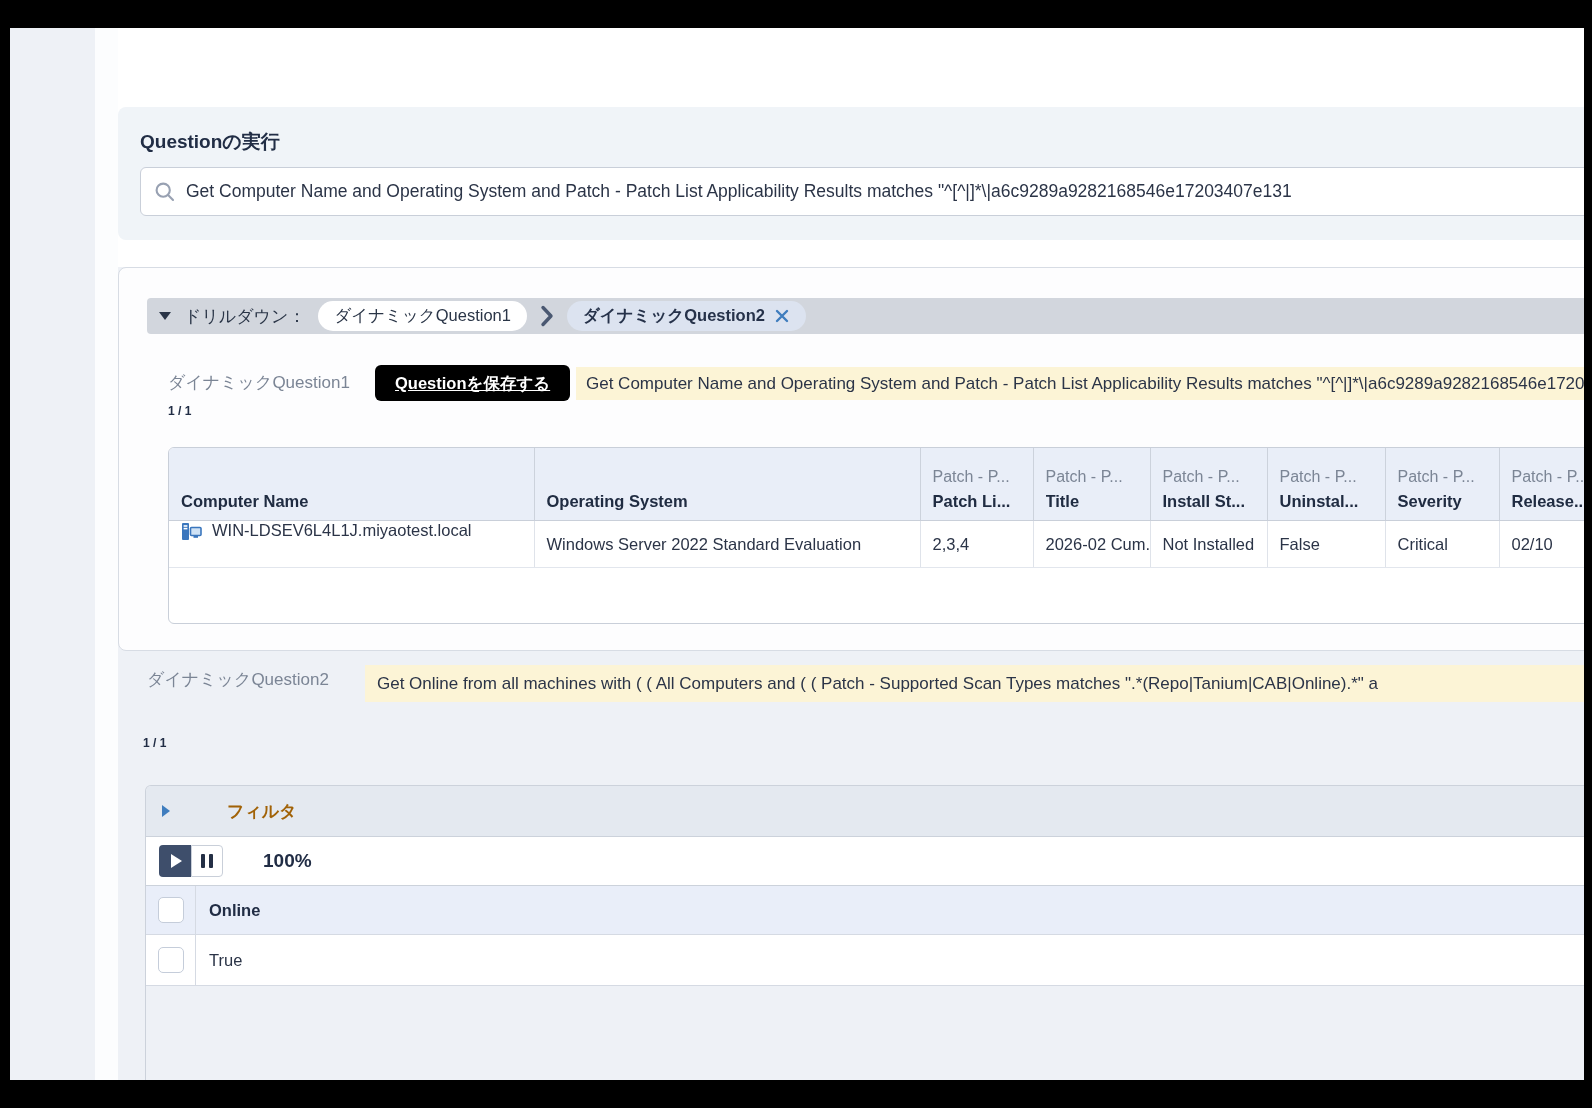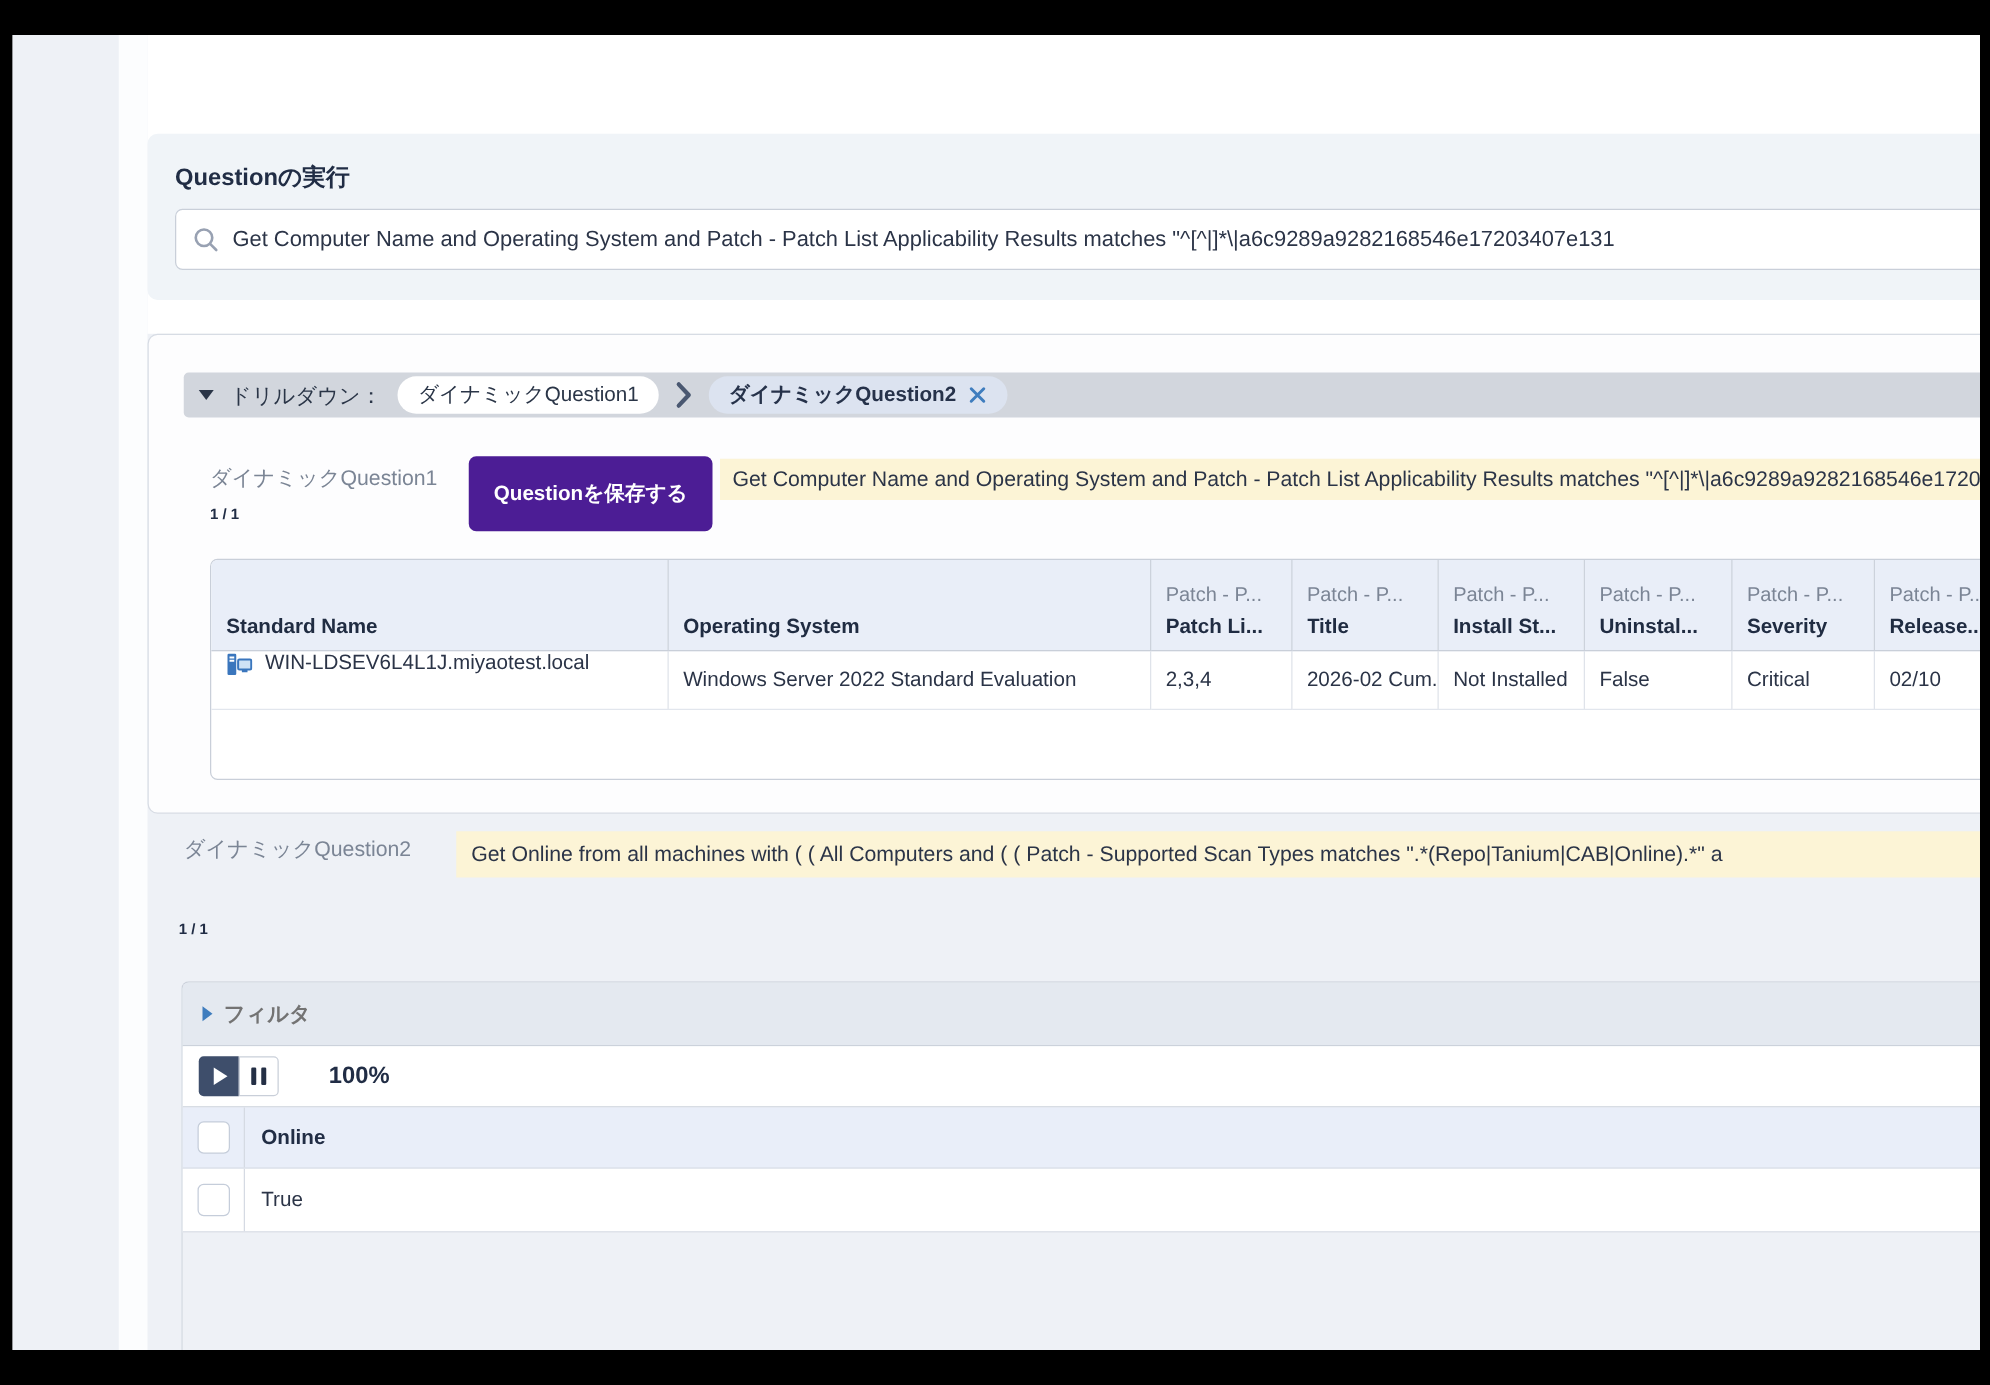--- a/index.html
+++ b/index.html
@@ -26,21 +26,21 @@
   
   .card2{position:absolute;left:0;top:239px;width:1480px;height:384px;background:#fdfdfe;border:1px solid #d7dce4;border-radius:8px;box-sizing:border-box;}
   .dd-bar{position:absolute;left:28px;top:30px;width:1450px;height:36px;background:#d2d6dd;border-radius:4px;display:flex;align-items:center;padding:0 12px;box-sizing:border-box;gap:13px;}
   .caret-down{width:0;height:0;border-left:6px solid transparent;border-right:6px solid transparent;border-top:8px solid #2a3547;}
   .dd-label{font-size:17px;color:#2a3547;}
   .pill{border-radius:999px;padding:4px 16px;font-size:16.5px;color:#2a3547;white-space:nowrap;}
   .pill1{background:#ffffff;}
   .pill2{background:#dce3f0;font-weight:600;display:flex;align-items:center;gap:9px;color:#26324a;}
 
   .q1-label{position:absolute;left:49px;top:103px;font-size:17px;color:#7b8595;}
-  .save-btn{position:absolute;left:256px;top:97px;height:36px;line-height:36px;padding:12px 20px;background:#4c1d95;border-radius:6px;color:#fff;font-size:16.5px;font-weight:700;white-space:nowrap;}
+  .save-btn{position:absolute;left:256px;top:97px;height:36px;line-height:36px;padding:0 20px;background:#000000;border-radius:6px;color:#fff;font-size:16.5px;font-weight:700;white-space:nowrap;text-decoration:underline;}
   .q1-query{position:absolute;left:457px;top:99px;height:33px;line-height:33px;width:1100px;background:#fcf4d6;padding:0 10px;font-size:17px;color:#2b3447;white-space:nowrap;overflow:hidden;box-sizing:border-box;}
   .count{font-size:12px;font-weight:700;color:#212d45;}
   .count1{position:absolute;left:49px;top:136px;}
 
   .tablebox{position:absolute;left:49px;top:179px;width:1430px;height:177px;background:#fff;border:1px solid #c9cfd9;border-radius:6px;box-sizing:border-box;overflow:hidden;}
   table.results{border-collapse:collapse;table-layout:fixed;width:1550px;}
   table.results th{background:#e9eef8;border-right:1px solid #ccd2dc;border-bottom:1px solid #c9cfd9;text-align:left;padding:16px 12px 7px 12px;vertical-align:bottom;height:54px;box-sizing:border-box;}
   table.results th:last-child{border-right:none;}
   .col-group{font-size:16px;font-weight:400;color:#7b8595;height:25px;line-height:25px;white-space:nowrap;overflow:hidden;}
   .col-name{font-size:16.5px;font-weight:700;color:#202c42;height:24px;line-height:24px;white-space:nowrap;overflow:hidden;}
@@ -50,21 +50,21 @@
 
   
   .q2-label{position:absolute;left:29px;top:640px;font-size:17px;color:#7b8595;}
   .q2-query{position:absolute;left:247px;top:637px;height:37px;line-height:37px;width:1300px;background:#fcf4d6;padding:0 12px;font-size:17px;color:#2b3447;white-space:nowrap;overflow:hidden;box-sizing:border-box;}
   .count2{position:absolute;left:25px;top:708px;}
 
   
   .fpanel{position:absolute;left:27px;top:757px;width:1450px;bottom:0;background:#eef1f6;border:1px solid #ccd2db;border-bottom:none;border-radius:6px 6px 0 0;box-sizing:border-box;overflow:hidden;}
   .fheader{height:50px;background:#e4e9f0;border-bottom:1px solid #ccd2db;display:flex;align-items:center;padding-left:16px;gap:9px;}
   .caret-right{width:0;height:0;border-top:6px solid transparent;border-bottom:6px solid transparent;border-left:8px solid #3f7dbe;}
-  .flink{font-size:17px;font-weight:600;color:#737373;}
+  .flink{font-size:17px;font-weight:600;color:#a16207;margin-left:48px;}
   .ftoolbar{height:48px;background:#fff;border-bottom:1px solid #ccd2db;display:flex;align-items:center;padding-left:13px;}
   .btn-play{width:32px;height:32px;background:#3e4e6b;border-radius:4px 0 0 4px;display:flex;align-items:center;justify-content:center;}
   .btn-play .tri{width:0;height:0;border-top:7px solid transparent;border-bottom:7px solid transparent;border-left:11px solid #fff;margin-left:3px;}
   .btn-pause{width:32px;height:32px;background:#fff;border:1px solid #c9cfd9;border-radius:0 4px 4px 0;display:flex;align-items:center;justify-content:center;gap:4px;box-sizing:border-box;}
   .btn-pause .bar{width:4px;height:14px;background:#242f45;border-radius:1px;}
   .progress{font-size:19px;font-weight:700;color:#212d45;margin-left:40px;}
   .fcolhead{height:48px;background:#e9eef9;border-bottom:1px solid #d5dae3;display:flex;align-items:stretch;}
   .frow{height:50px;background:#fff;border-bottom:1px solid #d5dae3;display:flex;align-items:stretch;}
   .cb-cell{width:50px;border-right:1px solid #d5dae3;display:flex;align-items:center;justify-content:center;box-sizing:border-box;flex:none;}
   .checkbox{width:26px;height:26px;background:#fff;border:1.5px solid #c5cdda;border-radius:5px;box-sizing:border-box;}
@@ -123,21 +123,21 @@
               <col style="width:117px">
             <col style="width:117px">
               <col style="width:118px">
               <col style="width:114px">
               <col style="width:220px">
           </colgroup>
           <thead>
             <tr>
               <th>
                 <div class="col-group"></div>
-                <div class="col-name">Standard Name</div>
+                <div class="col-name">Computer Name</div>
               </th>
               <th>
                 <div class="col-group"></div>
                 <div class="col-name">Operating System</div>
               </th>
               <th>
                 <div class="col-group">Patch - P...</div>
                 <div class="col-name">Patch Li...</div>
               </th>
               <th>

